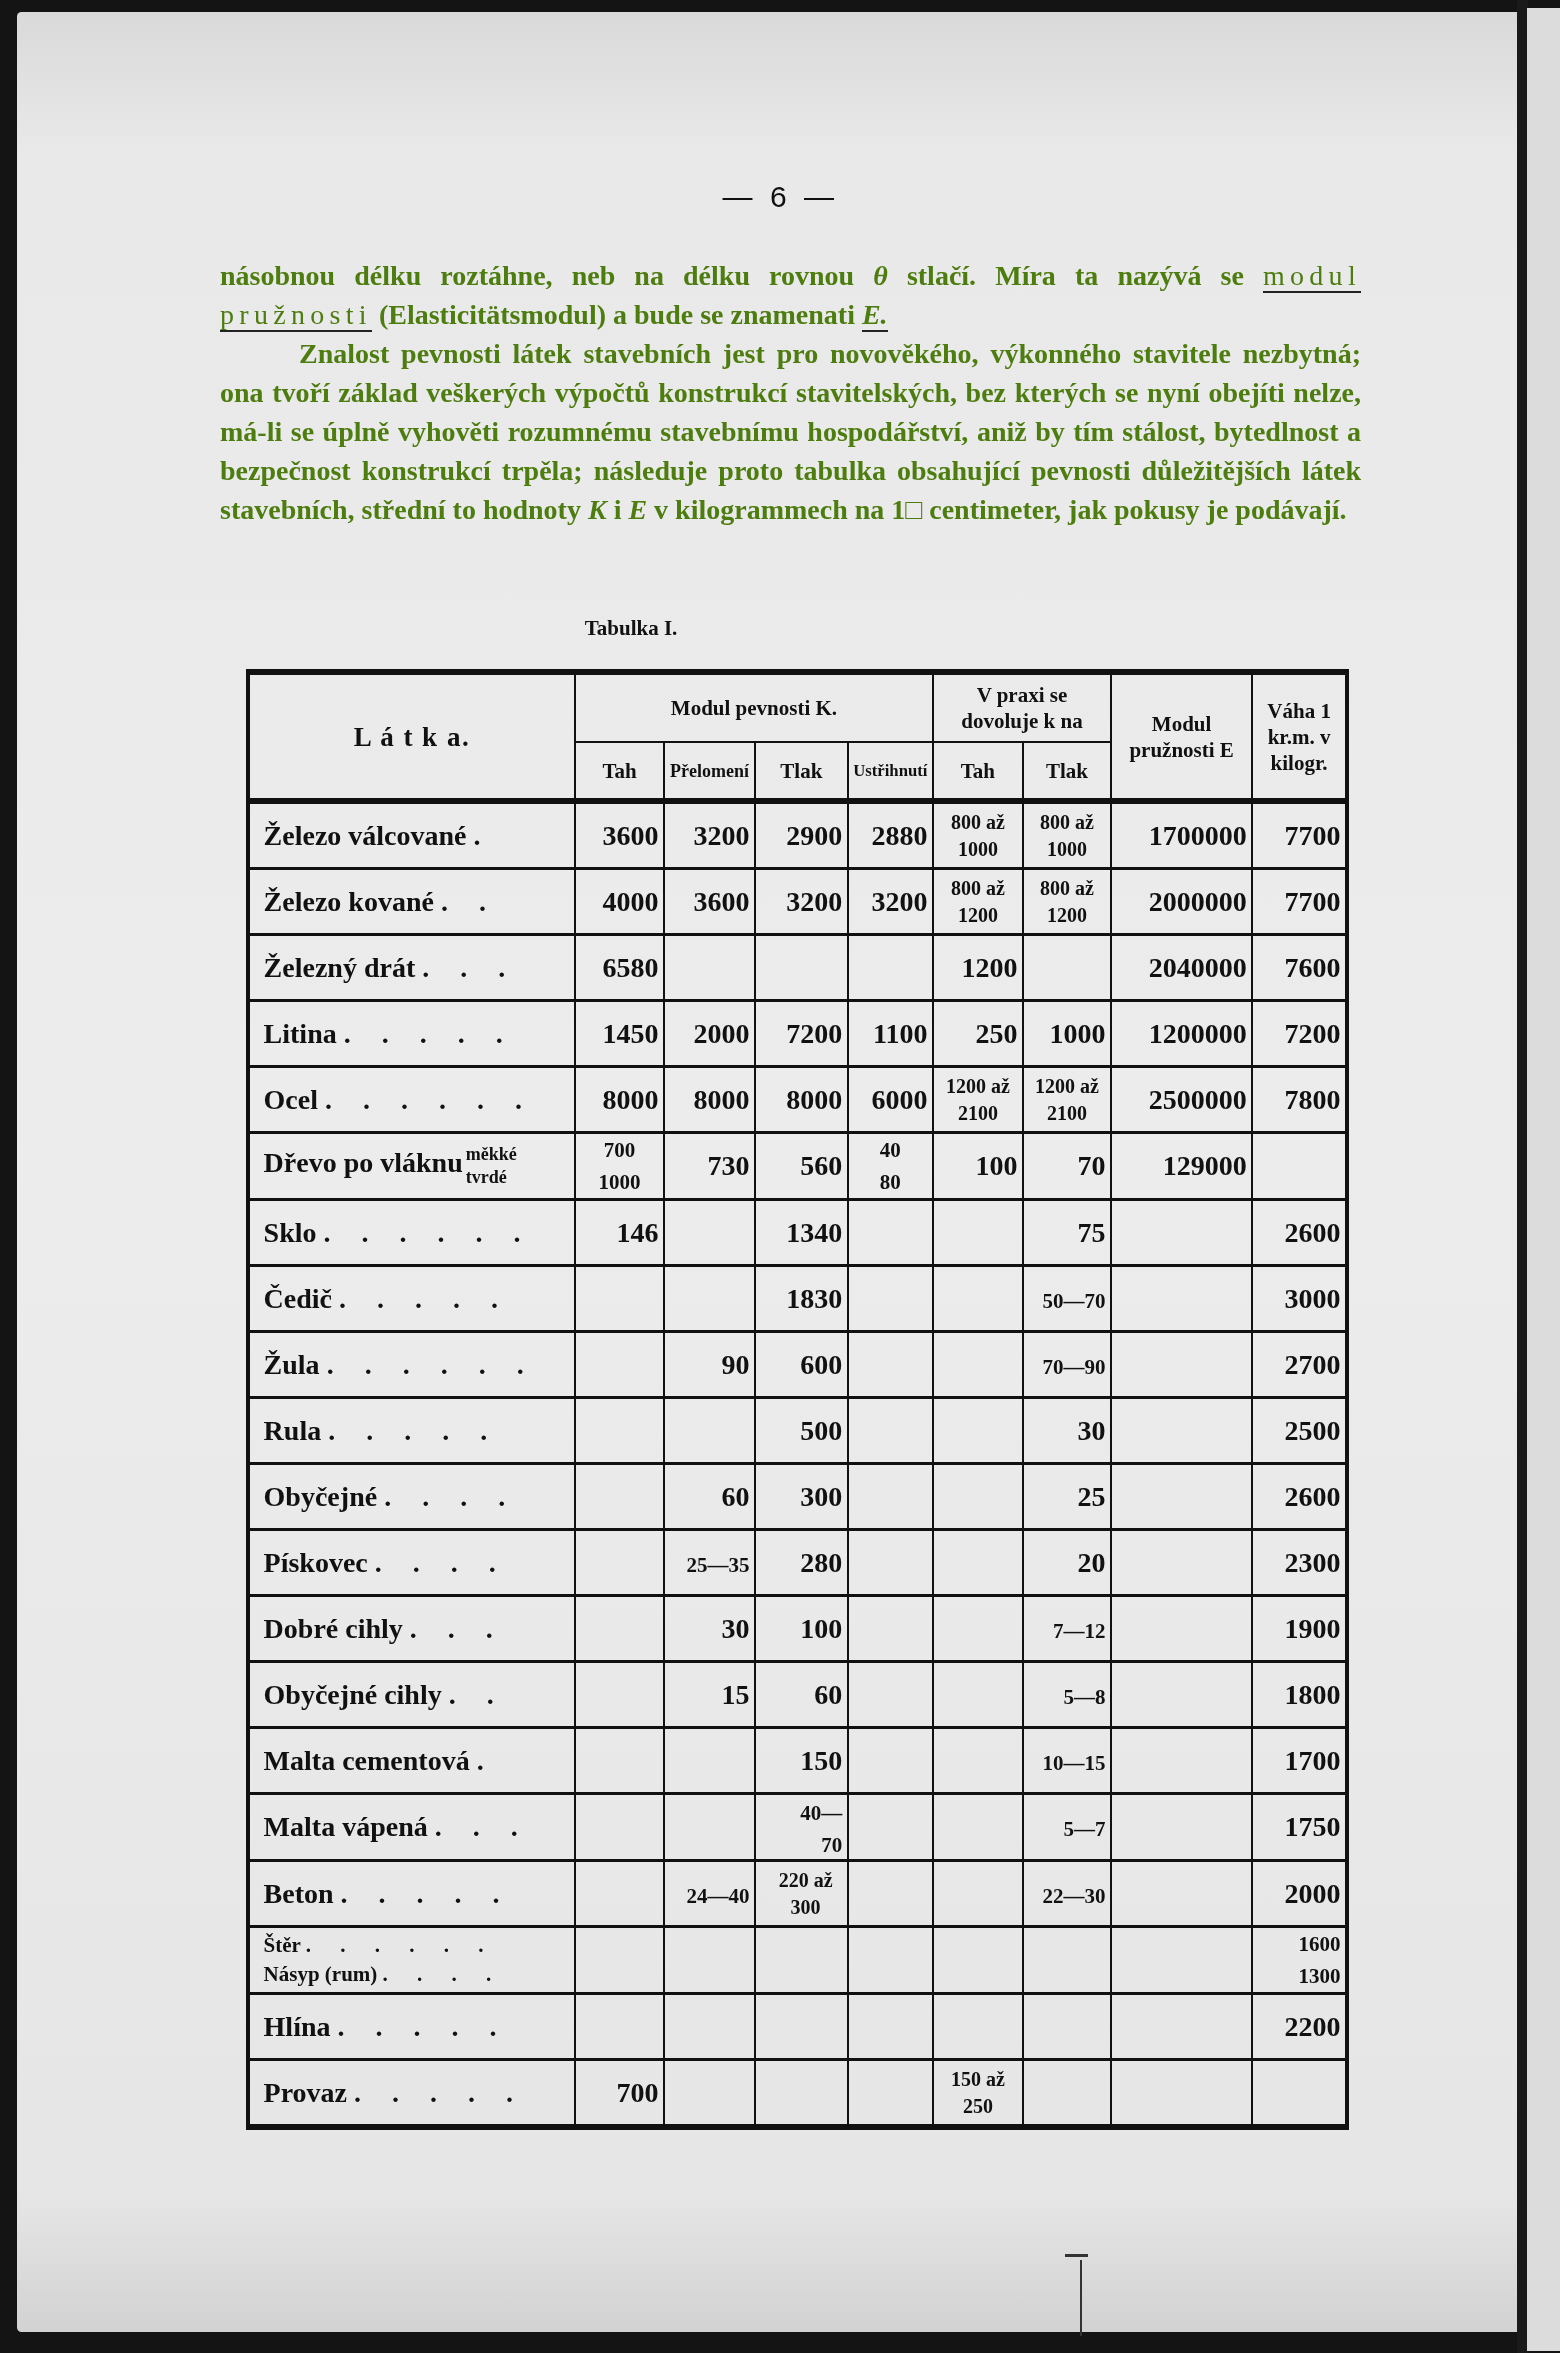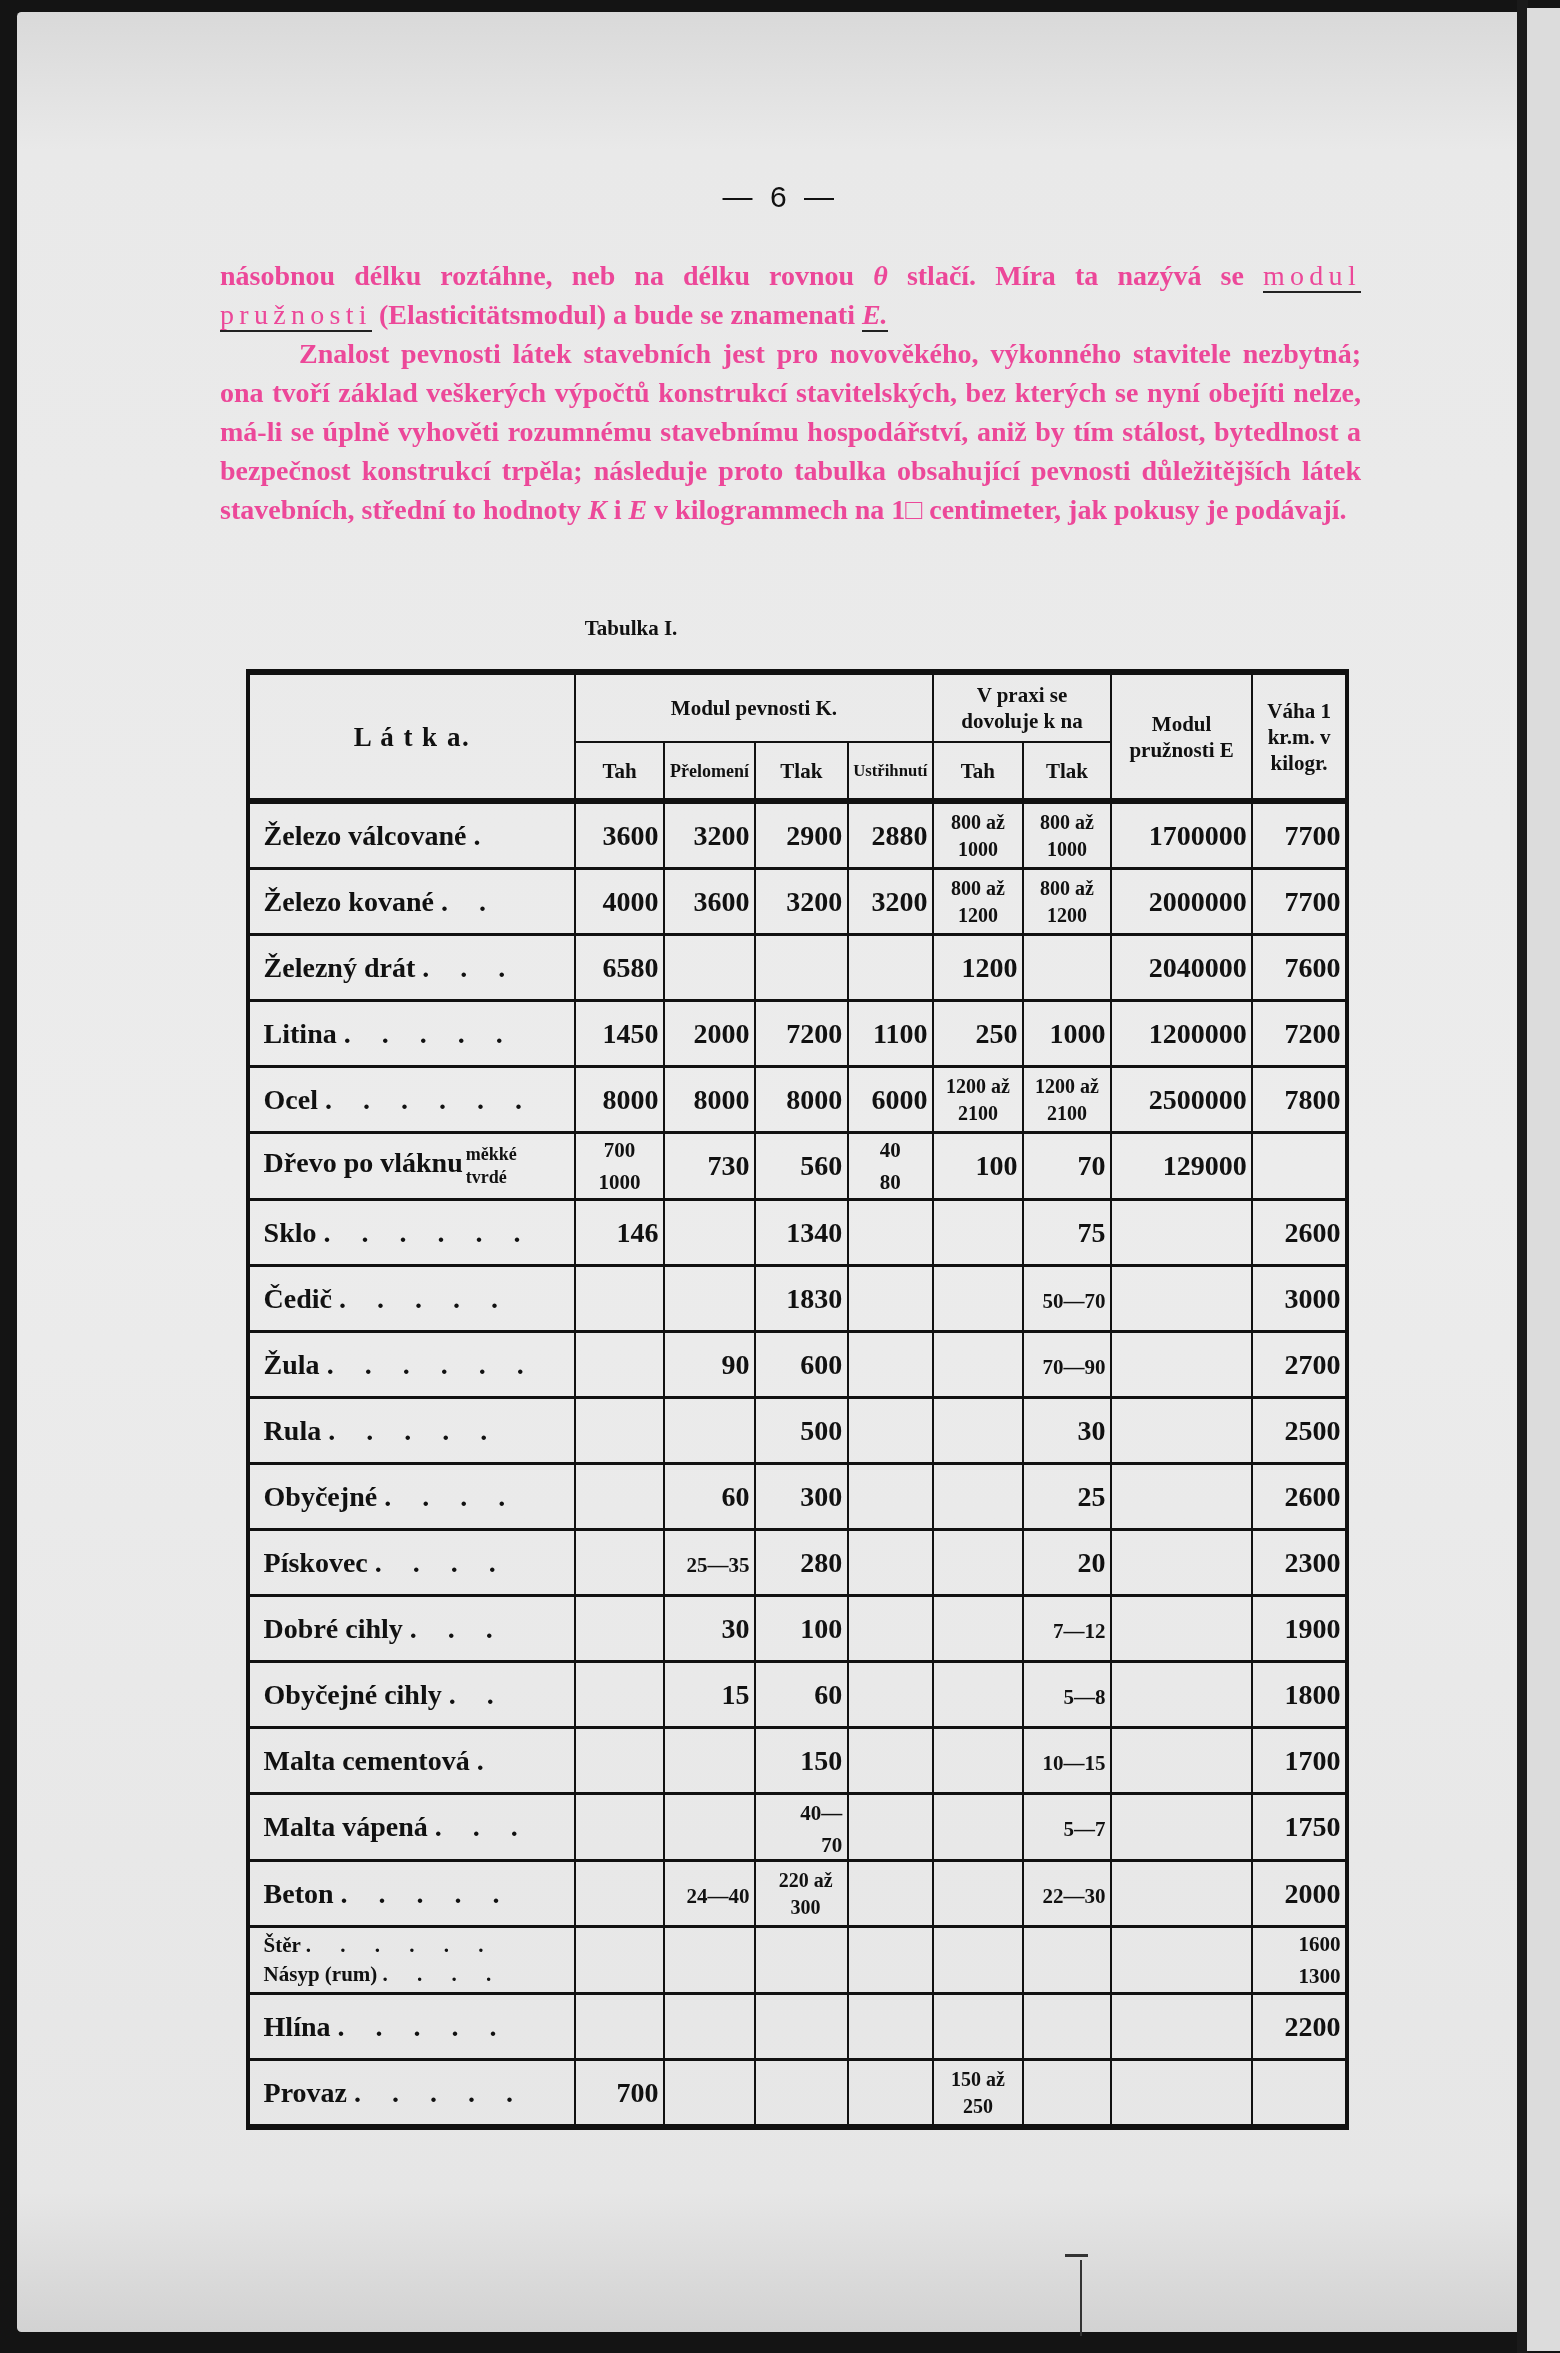--- a/index.html
+++ b/index.html
@@ -21,21 +21,21 @@
     position:absolute; left:1527px; top:7.6px; width:33px; height:2343px; background:#dcdcdc;
   }
   .folio {
     position:absolute; left:0; width:1561px; top:180px; text-align:center;
     font-family:"Liberation Sans",sans-serif; font-size:30px; letter-spacing:4.5px;
   }
   .body-text {
     position:absolute; left:220px; width:1141px;
     font-family:"Liberation Serif",serif; font-weight:bold;
     font-size:28px; line-height:39px; text-align:justify;
-    color:#ec4899;
+    color:#4d7c0f;
   }
   .body-text p { margin:0; }
   .indent { text-indent:79px; }
   .spaced { letter-spacing:5.3px; font-weight:normal; }
   .underline-hand { border-bottom:2.3px solid #222; }
   .ital { font-style:italic; }
   .caption {
     position:absolute; left:0; width:1262px; top:616px; text-align:center;
     font-family:"Liberation Serif",serif; font-weight:bold; font-size:21px;
   }

